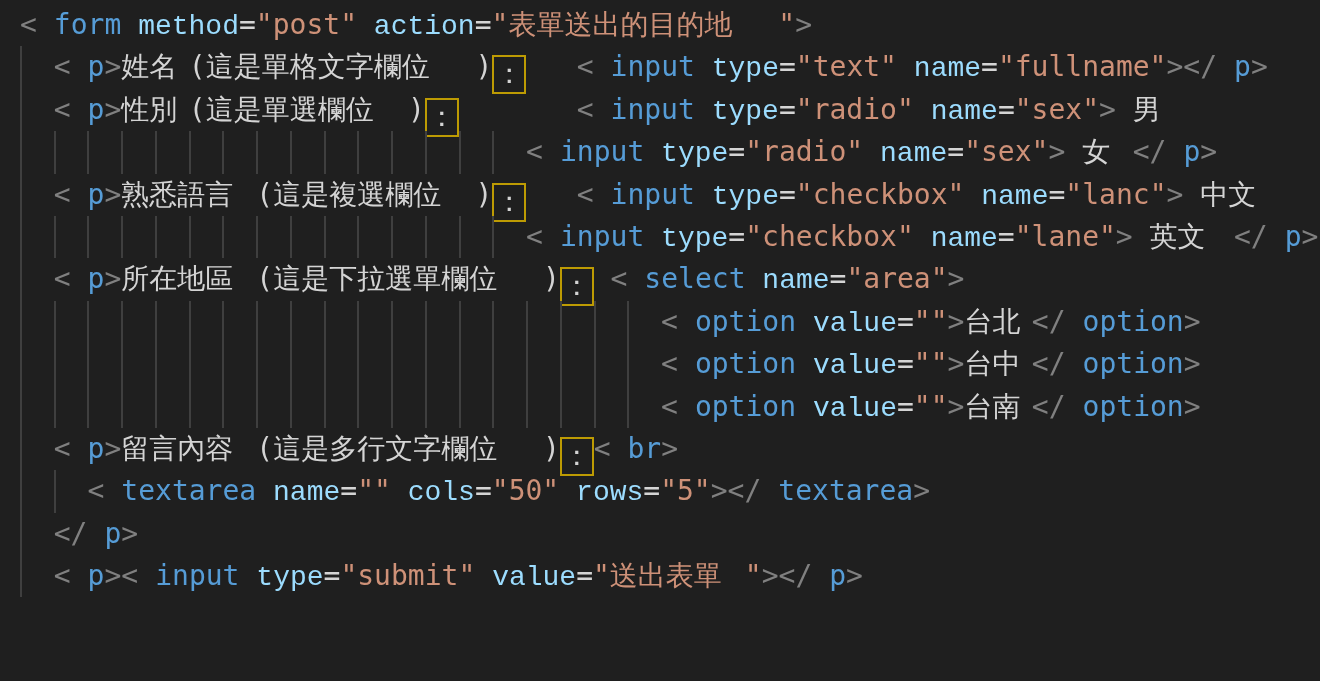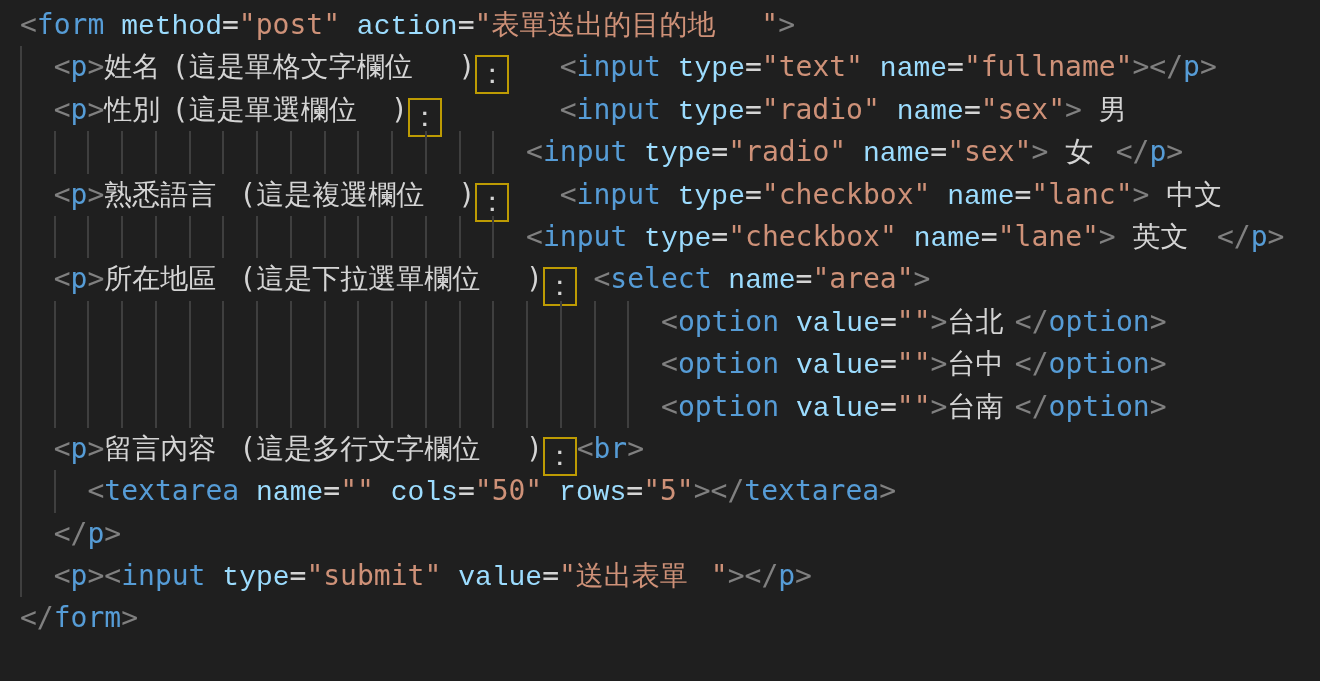--- a/index.html
+++ b/index.html
@@ -10,21 +10,21 @@
   #editor{
     position:relative; width:1320px; height:681px; overflow:hidden;
     box-sizing:border-box; padding:4px 0 0 20px;
     background:var(--bg);
     font-family:"DejaVu Sans Mono", monospace;
     font-size:28px; line-height:42.4px; color:var(--txt);
   }
   .line{white-space:pre; height:42.4px;}
   .tok{white-space:pre;}
   .tok.pun{color:var(--pun);}
-  .tok.tag{color:var(--tag);}
+  .tok.tag{color:var(--tag);margin-left:17px;}
   .tok.attr{color:var(--attr);font-family:Liberation Mono, monospace;}
   .tok.val{color:var(--val);}
   .tok.txt{color:var(--txt);}
   .cjk{display:inline-block; white-space:nowrap; overflow:visible;}
   .pad{
     display:inline-block; height:42.4px; vertical-align:top;
     background-image:repeating-linear-gradient(to right,
       var(--guide), var(--guide) 2px, transparent 2px, transparent 33.74px);
   }
   .ub{
@@ -45,14 +45,13 @@
     <div class="line"><span class="pad" style="width: 33.74px;"></span><span class="tok pun">&lt;</span><span class="tok tag">p</span><span class="tok pun">&gt;</span><span class="tok txt cjk" style="width: 134.96px;">熟悉語言</span><span class="tok txt">(</span><span class="tok txt cjk" style="width: 202.44px;">這是複選欄位</span><span class="tok txt">)</span><span class="ub">：</span><span class="tok txt">   </span><span class="tok pun">&lt;</span><span class="tok tag">input</span><span class="tok txt"> </span><span class="tok attr">type</span><span class="tok txt">=</span><span class="tok val">"checkbox"</span><span class="tok txt"> </span><span class="tok attr">name</span><span class="tok txt">=</span><span class="tok val">"lanc"</span><span class="tok pun">&gt;</span><span class="tok txt"> </span><span class="tok txt cjk" style="width: 67.48px;">中文</span></div>
     <div class="line"><span class="pad" style="width: 506.1px;"></span><span class="tok pun">&lt;</span><span class="tok tag">input</span><span class="tok txt"> </span><span class="tok attr">type</span><span class="tok txt">=</span><span class="tok val">"checkbox"</span><span class="tok txt"> </span><span class="tok attr">name</span><span class="tok txt">=</span><span class="tok val">"lane"</span><span class="tok pun">&gt;</span><span class="tok txt"> </span><span class="tok txt cjk" style="width: 67.48px;">英文</span><span class="tok txt"> </span><span class="tok pun">&lt;/</span><span class="tok tag">p</span><span class="tok pun">&gt;</span></div>
     <div class="line"><span class="pad" style="width: 33.74px;"></span><span class="tok pun">&lt;</span><span class="tok tag">p</span><span class="tok pun">&gt;</span><span class="tok txt cjk" style="width: 134.96px;">所在地區</span><span class="tok txt">(</span><span class="tok txt cjk" style="width: 269.92px;">這是下拉選單欄位</span><span class="tok txt">)</span><span class="ub">：</span><span class="tok txt"> </span><span class="tok pun">&lt;</span><span class="tok tag">select</span><span class="tok txt"> </span><span class="tok attr">name</span><span class="tok txt">=</span><span class="tok val">"area"</span><span class="tok pun">&gt;</span></div>
     <div class="line"><span class="pad" style="width: 641.06px;"></span><span class="tok pun">&lt;</span><span class="tok tag">option</span><span class="tok txt"> </span><span class="tok attr">value</span><span class="tok txt">=</span><span class="tok val">""</span><span class="tok pun">&gt;</span><span class="tok txt cjk" style="width: 67.48px;">台北</span><span class="tok pun">&lt;/</span><span class="tok tag">option</span><span class="tok pun">&gt;</span></div>
     <div class="line"><span class="pad" style="width: 641.06px;"></span><span class="tok pun">&lt;</span><span class="tok tag">option</span><span class="tok txt"> </span><span class="tok attr">value</span><span class="tok txt">=</span><span class="tok val">""</span><span class="tok pun">&gt;</span><span class="tok txt cjk" style="width: 67.48px;">台中</span><span class="tok pun">&lt;/</span><span class="tok tag">option</span><span class="tok pun">&gt;</span></div>
     <div class="line"><span class="pad" style="width: 641.06px;"></span><span class="tok pun">&lt;</span><span class="tok tag">option</span><span class="tok txt"> </span><span class="tok attr">value</span><span class="tok txt">=</span><span class="tok val">""</span><span class="tok pun">&gt;</span><span class="tok txt cjk" style="width: 67.48px;">台南</span><span class="tok pun">&lt;/</span><span class="tok tag">option</span><span class="tok pun">&gt;</span></div>
     <div class="line"><span class="pad" style="width: 33.74px;"></span><span class="tok pun">&lt;</span><span class="tok tag">p</span><span class="tok pun">&gt;</span><span class="tok txt cjk" style="width: 134.96px;">留言內容</span><span class="tok txt">(</span><span class="tok txt cjk" style="width: 269.92px;">這是多行文字欄位</span><span class="tok txt">)</span><span class="ub">：</span><span class="tok pun">&lt;</span><span class="tok tag">br</span><span class="tok pun">&gt;</span></div>
     <div class="line"><span class="pad" style="width: 67.48px;"></span><span class="tok pun">&lt;</span><span class="tok tag">textarea</span><span class="tok txt"> </span><span class="tok attr">name</span><span class="tok txt">=</span><span class="tok val">""</span><span class="tok txt"> </span><span class="tok attr">cols</span><span class="tok txt">=</span><span class="tok val">"50"</span><span class="tok txt"> </span><span class="tok attr">rows</span><span class="tok txt">=</span><span class="tok val">"5"</span><span class="tok pun">&gt;</span><span class="tok pun">&lt;/</span><span class="tok tag">textarea</span><span class="tok pun">&gt;</span></div>
     <div class="line"><span class="pad" style="width: 33.74px;"></span><span class="tok pun">&lt;/</span><span class="tok tag">p</span><span class="tok pun">&gt;</span></div>
     <div class="line"><span class="pad" style="width: 33.74px;"></span><span class="tok pun">&lt;</span><span class="tok tag">p</span><span class="tok pun">&gt;</span><span class="tok pun">&lt;</span><span class="tok tag">input</span><span class="tok txt"> </span><span class="tok attr">type</span><span class="tok txt">=</span><span class="tok val">"submit"</span><span class="tok txt"> </span><span class="tok attr">value</span><span class="tok txt">=</span><span class="tok val">"</span><span class="tok val cjk" style="width: 134.96px;">送出表單</span><span class="tok val">"</span><span class="tok pun">&gt;</span><span class="tok pun">&lt;/</span><span class="tok tag">p</span><span class="tok pun">&gt;</span></div>
-    <div class="line"><span class="tok pun">&lt;/</span><span class="tok tag">form</span><span class="tok pun">&gt;</span></div>
   </div>
 
 </body></html>

